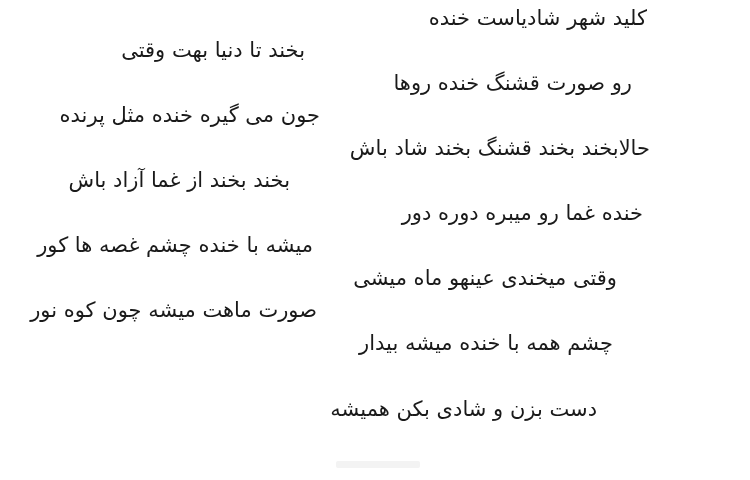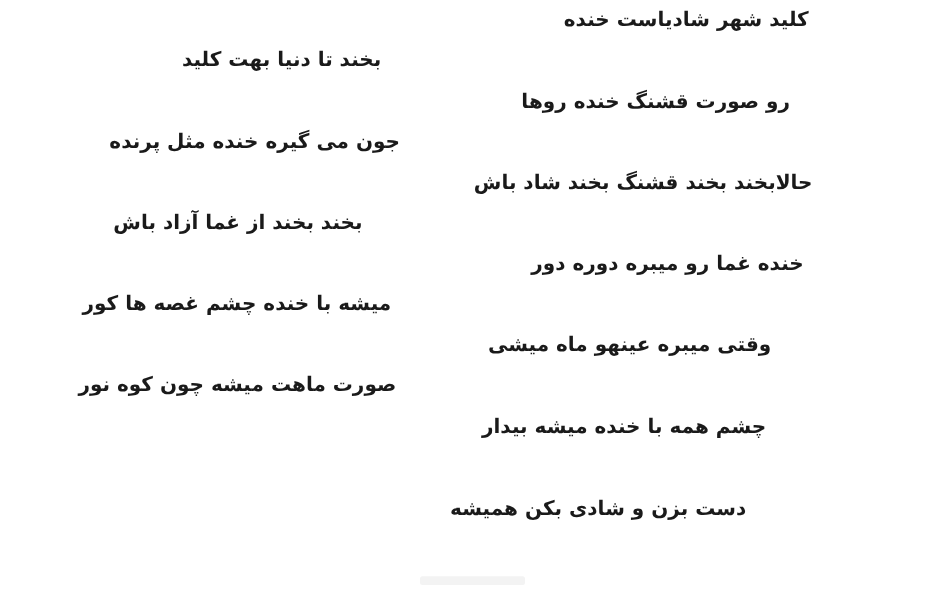--- a/index.html
+++ b/index.html
@@ -18,45 +18,45 @@
     width: 750px;
     height: 480px;
     background: #ffffff;
   }
   .line {
     position: absolute;
     direction: rtl;
     unicode-bidi: embed;
     white-space: nowrap;
     font-family: "DejaVu Sans", sans-serif;
-    font-weight: 700;
-    font-size: 16px;
+    font-weight: 400;
+    font-size: 21px;
     color: #1a1a1a;
     letter-spacing: 0px;
   }
   .watermark {
     position: absolute;
     left: 336px;
     top: 461px;
     width: 84px;
     height: 7px;
     background: #f3f3f3;
     border-radius: 2px;
   }
 </style>
 </head>
 <body>
 
 <div class="canvas">
   <div class="line" style="top:6px;   right:103px;">کلید شهر شادیاست خنده</div>
-  <div class="line" style="top:38px;  right:445px;">بخند تا دنیا بهت کلید</div>
+  <div class="line" style="top:38px;  right:445px;">بخند تا دنیا بهت وقتی</div>
   <div class="line" style="top:71px;  right:118px;">رو صورت قشنگ خنده روها</div>
   <div class="line" style="top:103px; right:430px;text-align:center;">جون می گیره خنده مثل پرنده</div>
   <div class="line" style="top:136px; right:100px;">حالابخند بخند قشنگ بخند شاد باش</div>
   <div class="line" style="top:168px; right:460px;text-align:right;">بخند بخند از غما آزاد باش</div>
   <div class="line" style="top:201px; right:107px;">خنده غما رو میبره دوره دور</div>
   <div class="line" style="top:233px; right:437px;">میشه با خنده چشم غصه ها کور</div>
-  <div class="line" style="top:266px; right:133px;">وقتی میبره عینهو ماه میشی</div>
+  <div class="line" style="top:266px; right:133px;">وقتی میخندی عینهو ماه میشی</div>
   <div class="line" style="top:298px; right:433px;">صورت ماهت میشه چون کوه نور</div>
   <div class="line" style="top:331px; right:137px;">چشم همه با خنده میشه بیدار</div>
   <div class="line" style="top:397px; right:153px;">دست بزن و شادی بکن همیشه</div>
   <div class="watermark"></div>
 </div>
 
 </body></html>

